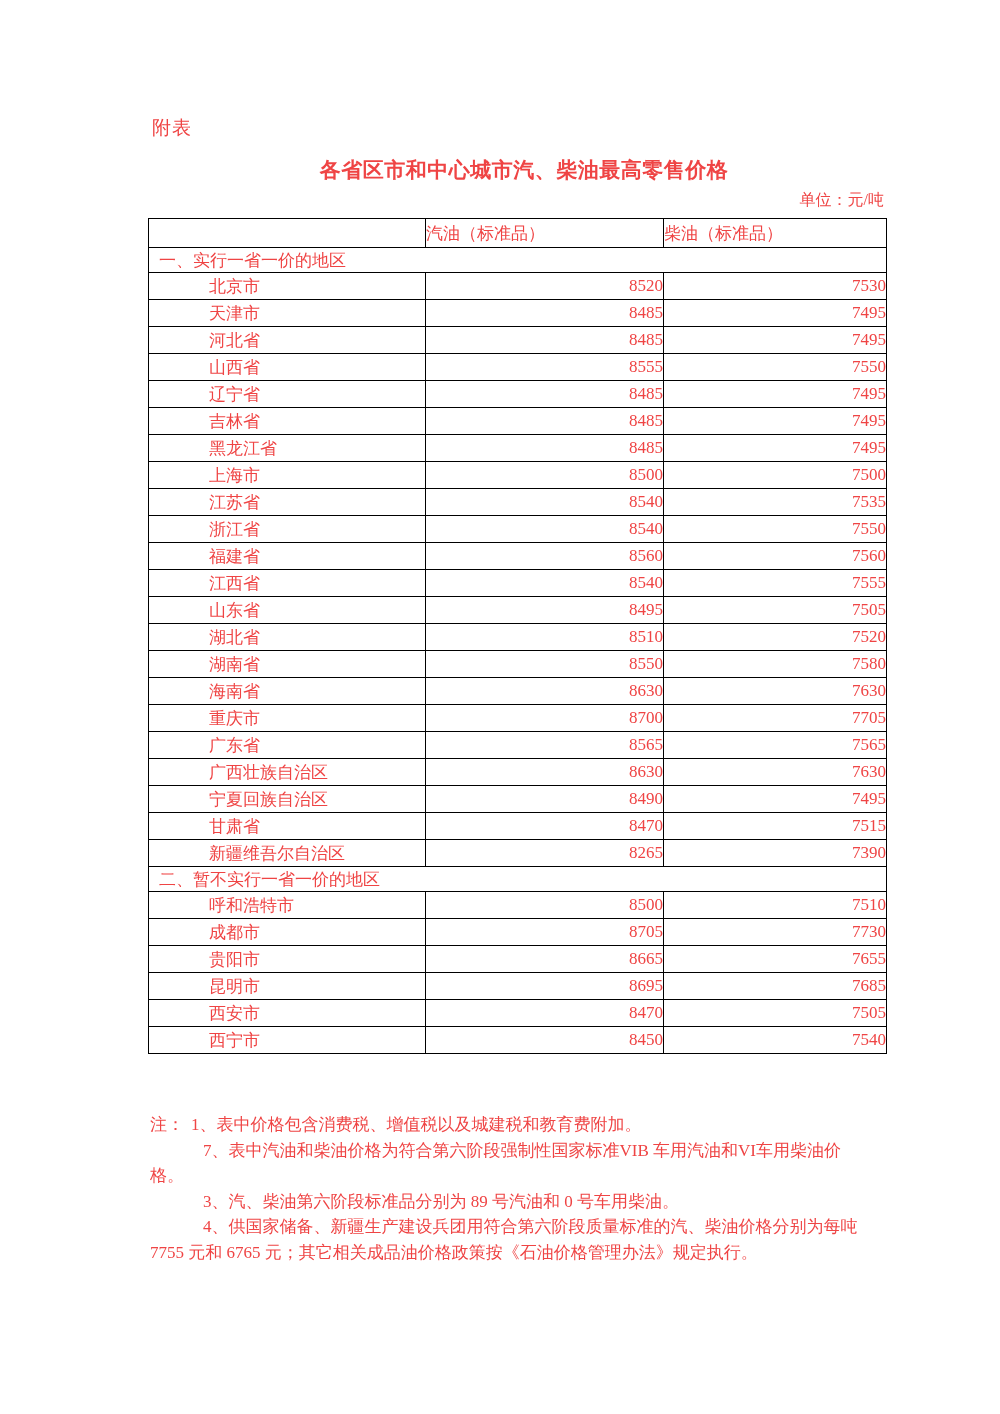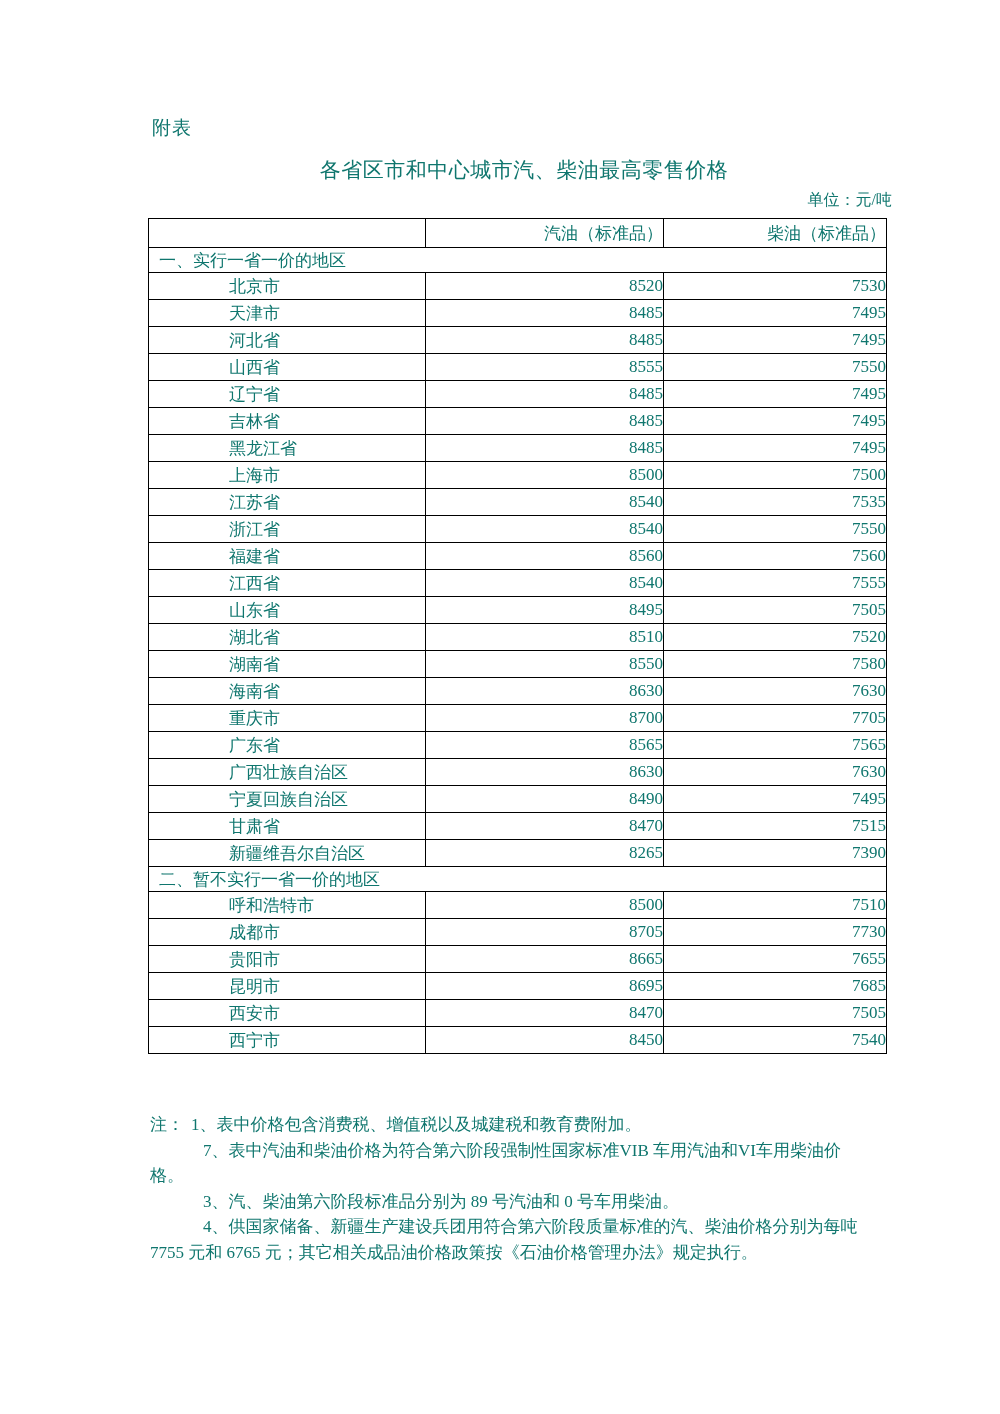--- a/index.html
+++ b/index.html
@@ -5,45 +5,45 @@
   html, body {
     margin: 0;
     padding: 0;
     background: #ffffff;
   }
   .page {
     position: relative;
     width: 908px;
     height: 1414px;
     background: #ffffff;
-    color: #0f766e;
+    color: #ef4444;
     font-family: "Liberation Serif", "DejaVu Serif", serif;
     overflow: hidden;
   }
   .appendix-label {
     position: absolute;
     left: 152px;
     top: 115px;
     font-size: 19px;
     letter-spacing: 1px;
   }
   .doc-title {
     position: absolute;
     left: 148px;
     top: 156px;
     width: 752px;
     text-align: center;
     font-size: 21px;
-    font-weight: normal;
+    font-weight: bold;
     font-family: "Liberation Sans", "DejaVu Sans", sans-serif;
     letter-spacing: 0.5px;
   }
   .unit-label {
     position: absolute;
-    left: 144px;
+    left: 136px;
     top: 190px;
     width: 748px;
     text-align: right;
     font-size: 16px;
   }
   table.price-table {
     position: absolute;
     left: 148px;
     top: 218px;
     width: 738px;
@@ -55,28 +55,28 @@
     border: 1px solid #000000;
     padding: 0;
     font-weight: normal;
     vertical-align: middle;
     overflow: hidden;
     white-space: nowrap;
   }
   .price-table tr.header-row { height: 29px; }
   .price-table tr.section-row { height: 25px; margin-top: 40px; }
   .price-table tr.data-row { height: 27px; }
-  .price-table th { text-align: right; }
+  .price-table th { text-align: left; }
   .price-table td.section-cell {
     text-align: left;
     padding-left: 10px;
   }
   .price-table td.region-cell {
     text-align: left;
-    padding-left: 80px;
+    padding-left: 60px;
   }
   .price-table td.num-cell {
     text-align: right;
   }
   .notes {
     position: absolute;
     left: 150px;
     top: 1112px;
     width: 790px;
     font-size: 17px;

